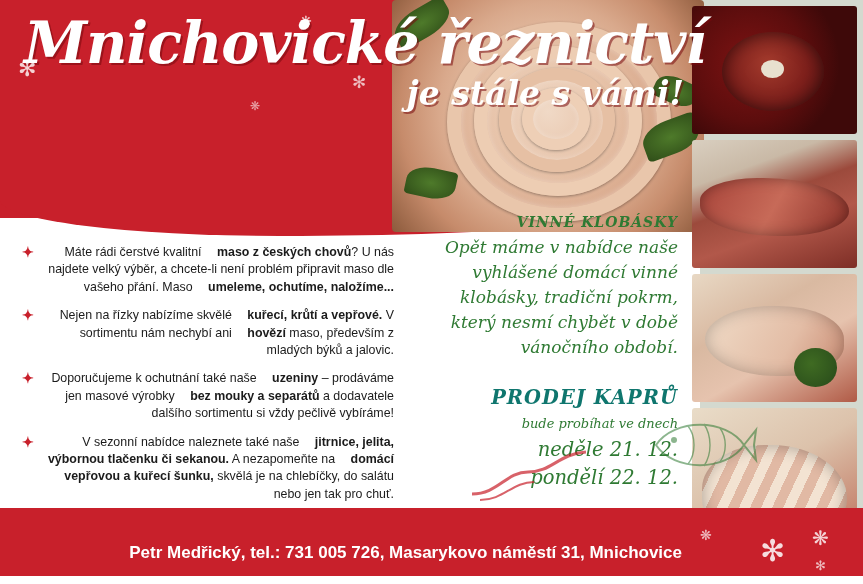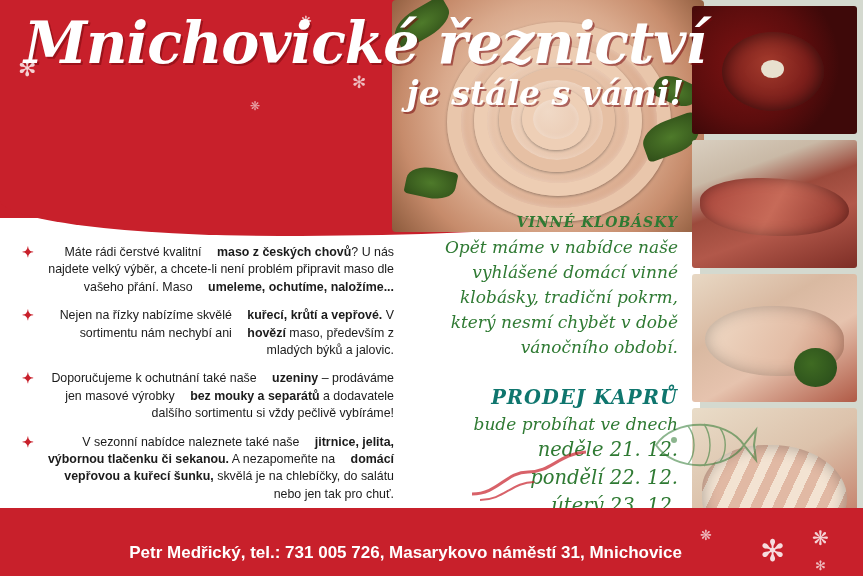--- a/index.html
+++ b/index.html
@@ -270,21 +270,21 @@
     margin-bottom: 3px;
     color: #0f766e;
   }
   .rcol .dates {
     font-size: 19.5px;
     font-style: italic;
     line-height: 28px;
     color: #2f7a33;
   }
   .rcol .sub {
-    font-size: 17px;
+    font-size: 13px;
     font-style: italic;
     line-height: 24px;
     color: #2f7a33;
   }
 
   
   .fish {
     position: absolute;
     left: 648px;
     top: 412px;
@@ -388,21 +388,20 @@
   </div>
 
   <div class="rcol">
     <div class="head">VINNÉ KLOBÁSKY</div>
     <div class="body">Opět máme v nabídce naše vyhlášené domácí vinné klobásky, tradiční pokrm, který nesmí chybět v době vánočního období.</div>
     <div class="head2">PRODEJ KAPRŮ</div>
     <div class="sub">bude probíhat ve dnech</div>
     <div class="dates">
       <div>neděle 21. 12.</div>
       <div>pondělí 22. 12.</div>
-      <div>úterý 23. 12.</div>
     </div>
   </div>
 
   <svg class="fish" viewBox="0 0 110 66">
     <path d="M8 33 C26 6, 78 6, 96 33 C78 60, 26 60, 8 33 Z" fill="none" stroke="#2f7a33" stroke-width="2"></path>
     <path d="M96 33 L108 18 L106 33 L108 48 Z" fill="none" stroke="#2f7a33" stroke-width="2"></path>
     <circle cx="26" cy="28" r="3" fill="#2f7a33"></circle>
     <path d="M40 14 C48 24, 48 42, 40 52" fill="none" stroke="#2f7a33" stroke-width="1.4"></path>
     <path d="M56 12 C64 24, 64 42, 56 54" fill="none" stroke="#2f7a33" stroke-width="1.4"></path>
     <path d="M72 16 C79 26, 79 40, 72 50" fill="none" stroke="#2f7a33" stroke-width="1.4"></path>

